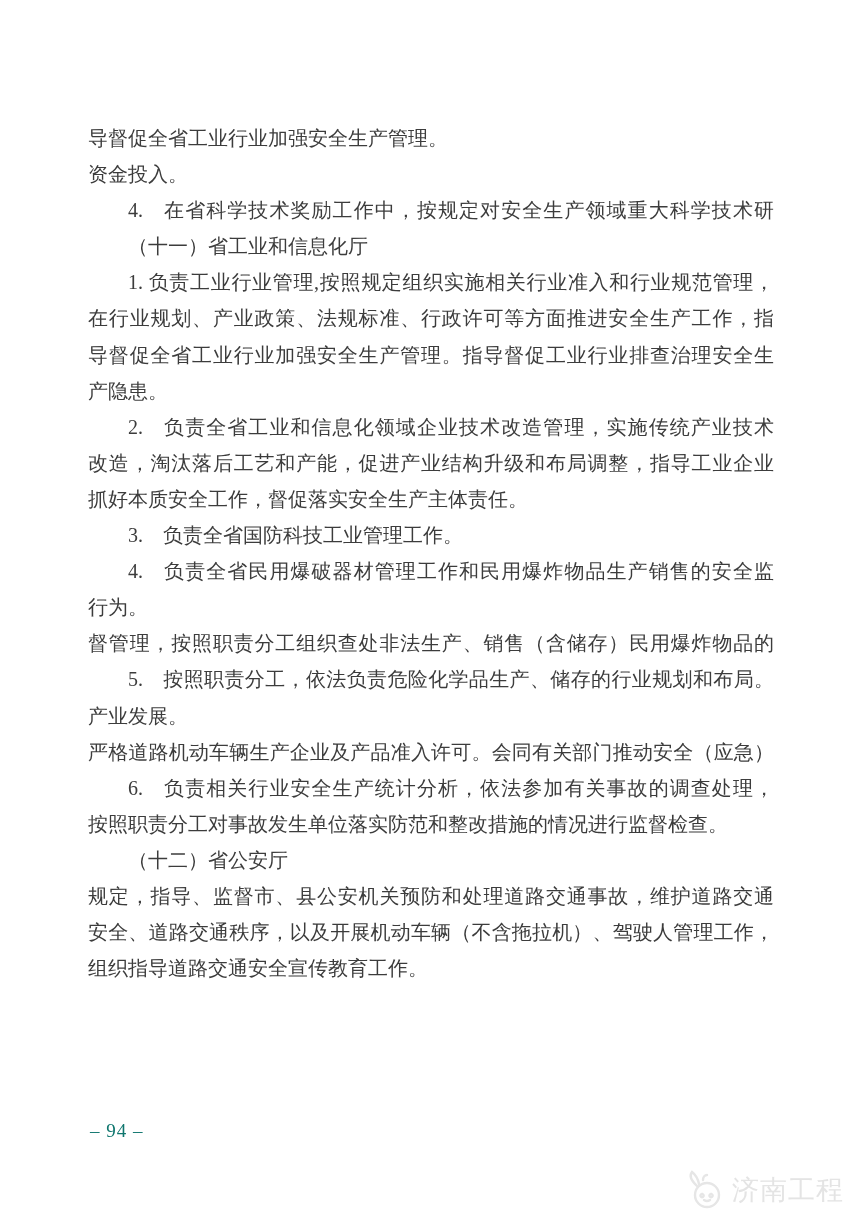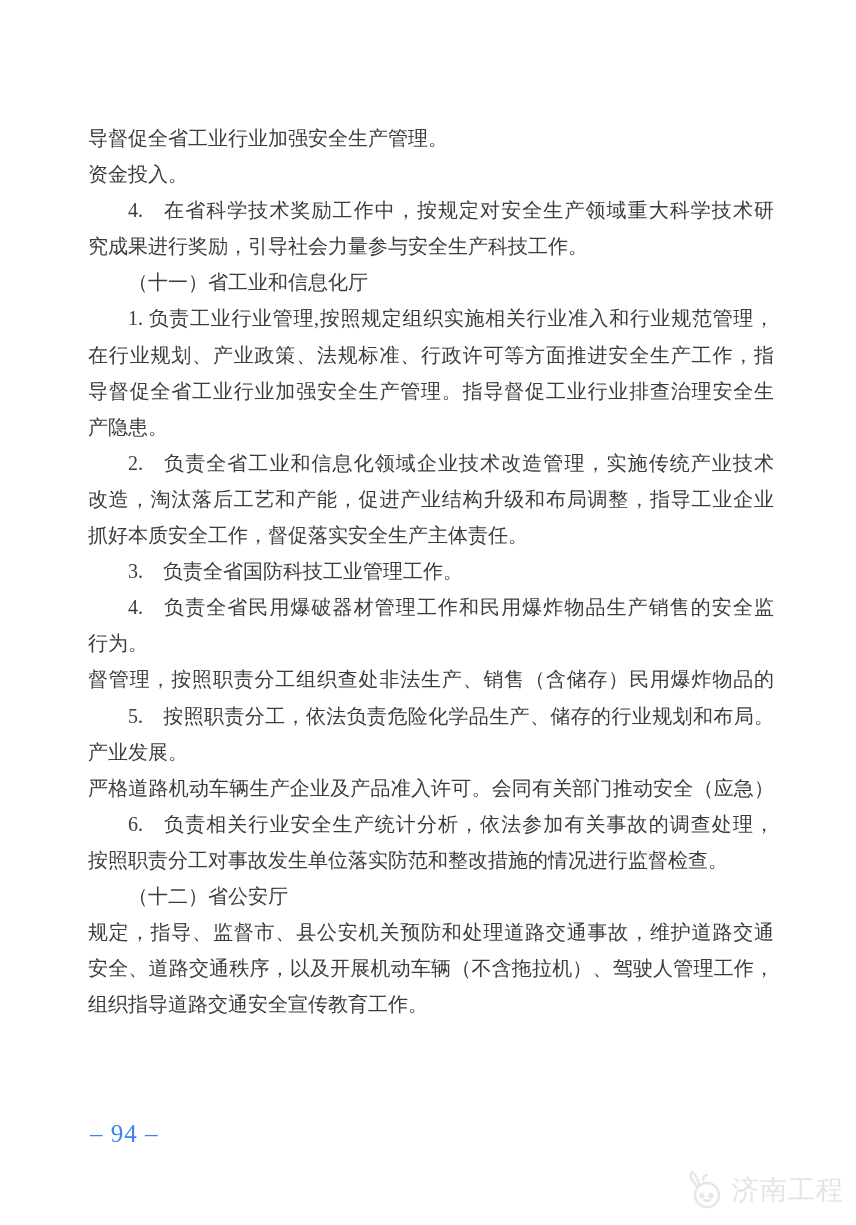--- a/index.html
+++ b/index.html
@@ -31,22 +31,22 @@
     text-align: justify;
     text-align-last: left;
     white-space: normal;
   }
   .line.just { text-align-last: justify; }
   .line.indent { text-indent: 2em; }
   .page-number {
     position: absolute;
     left: 90px;
     top: 1120px;
-    font-size: 25px;
-    color: #3b82f6;
+    font-size: 19px;
+    color: #0f766e;
     letter-spacing: 1px;
     font-family: "Liberation Serif", "DejaVu Serif", serif;
   }
   .watermark {
     position: absolute;
     right: 12px;
     top: 1166px;
     display: flex;
     align-items: center;
     gap: 5px;
@@ -64,21 +64,20 @@
 </style>
 </head>
 <body>
 
 <div class="page">
 
   <div class="lines" id="lines-container">
       <div class="line">导督促全省工业行业加强安全生产管理。</div>
       <div class="line">资金投入。</div>
       <div class="line indent just">4. 在省科学技术奖励工作中，按规定对安全生产领域重大科学技术研</div>
-      <div class="line">究成果进行奖励，引导社会力量参与安全生产科技工作。</div>
       <div class="line indent">（十一）省工业和信息化厅</div>
       <div class="line indent just">1. 负责工业行业管理,按照规定组织实施相关行业准入和行业规范管理，</div>
       <div class="line just">在行业规划、产业政策、法规标准、行政许可等方面推进安全生产工作，指</div>
       <div class="line just">导督促全省工业行业加强安全生产管理。指导督促工业行业排查治理安全生</div>
       <div class="line">产隐患。</div>
       <div class="line indent just">2. 负责全省工业和信息化领域企业技术改造管理，实施传统产业技术</div>
       <div class="line just">改造，淘汰落后工艺和产能，促进产业结构升级和布局调整，指导工业企业</div>
       <div class="line">抓好本质安全工作，督促落实安全生产主体责任。</div>
       <div class="line indent">3. 负责全省国防科技工业管理工作。</div>
       <div class="line indent just">4. 负责全省民用爆破器材管理工作和民用爆炸物品生产销售的安全监</div>

